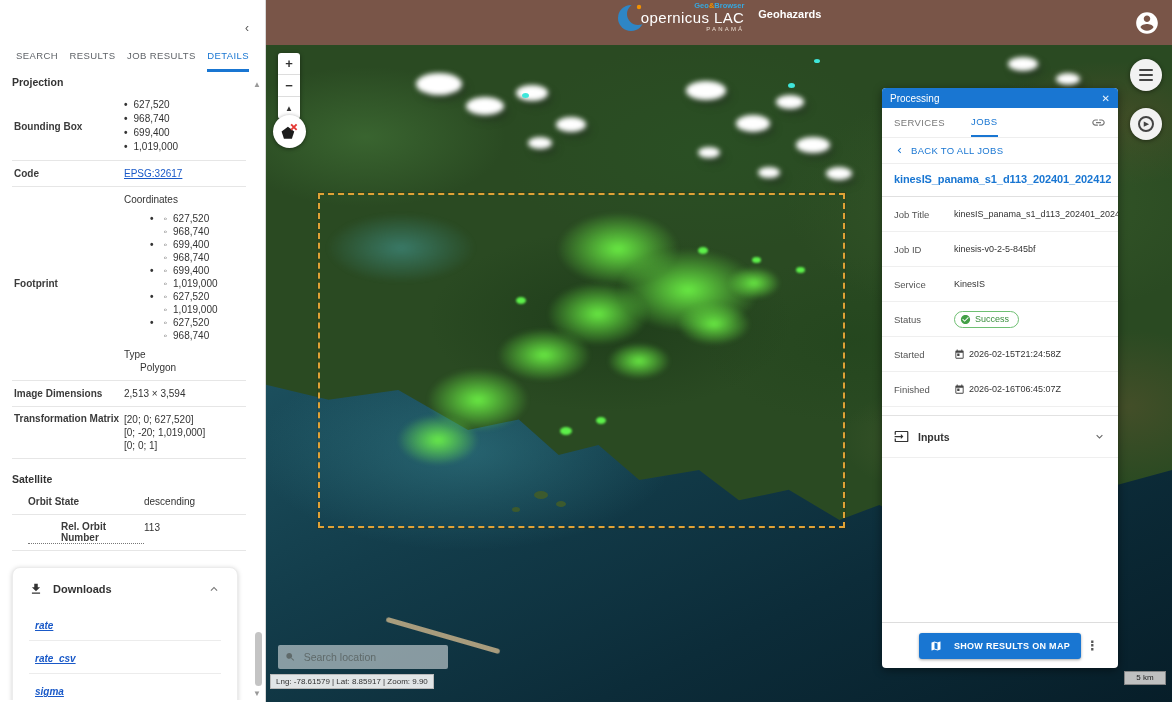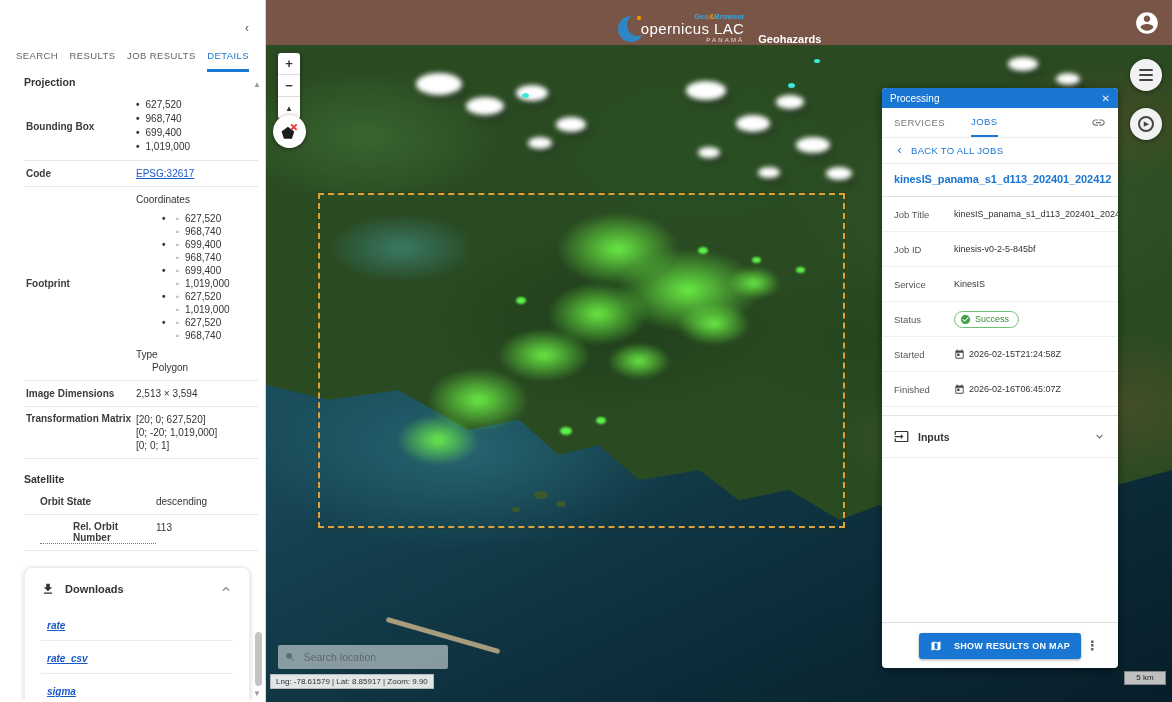--- a/index.html
+++ b/index.html
@@ -2,39 +2,39 @@
 <html><head>
 <meta charset="utf-8">
 <style>
   html,body{margin:0;padding:0;background:#fff;}
   *{box-sizing:border-box;}
   .stage{position:relative;width:1172px;height:702px;overflow:hidden;background:#fff;
          font-family:"Liberation Sans","DejaVu Sans",sans-serif;color:#3b3b3b;}
 
   
   .topbar{position:absolute;left:266px;right:0;top:0;height:45px;background:#795548;
-          display:flex;align-items:flex-end;justify-content:center;z-index:6;}
+          display:flex;align-items:flex-start;justify-content:center;z-index:6;}
   .logo{display:flex;align-items:center;}
   .logo-text{display:flex;flex-direction:column;margin-left:-6px;}
   .gb{font-size:7.5px;font-weight:700;align-self:flex-end;margin-bottom:0;line-height:8px;}
   .gb .g1{color:#35a8e0}.gb .g2{color:#f39200}.gb .g3{color:#35a8e0}
   .brand{color:#fff;font-size:15px;letter-spacing:.4px;line-height:16px;}
   .panama{font-size:6px;letter-spacing:2.2px;color:#e7d9cd;align-self:flex-end;line-height:7px;}
   .apptitle{margin-left:14px;color:#fff;font-weight:700;font-size:11px;padding-top:8px;}
   .account{position:absolute;right:12px;top:10px;width:26px;height:26px;cursor:pointer;}
 
   
   .sidebar{position:absolute;left:0;top:0;width:266px;height:702px;background:#fff;z-index:7;
            border-right:1px solid #d8d8d8;}
   .collapse{position:absolute;top:20px;right:10px;font-size:12px;color:#555;cursor:pointer;background:none;border:none;}
   .stabs{position:absolute;top:50px;left:0;right:0;height:22px;display:flex;justify-content:space-between;
          padding:0 16px;}
   .stab{font-size:9.5px;letter-spacing:.4px;color:#5f6368;padding-bottom:6px;cursor:pointer;white-space:nowrap;}
   .stab.active{color:#1976d2;border-bottom:3px solid #1976d2;}
-  .scontent{position:absolute;top:74px;left:12px;width:252px;bottom:2px;overflow:hidden;padding:0 6px 0 12px;}
+  .scontent{position:absolute;top:74px;left:0;width:252px;bottom:2px;overflow:hidden;padding:0 6px 0 12px;}
   .sheading{font-weight:700;font-size:10.5px;color:#333;margin:2px 0 4px;}
   .srow{display:flex;border-bottom:1px solid #e6e6e6;padding:6px 2px;}
   .slabel{width:110px;flex:none;font-weight:700;font-size:10px;color:#3b3b3b;display:flex;align-items:center;}
   .slabel.top{align-items:flex-start;}
   .sval{flex:1;font-size:10px;line-height:13px;color:#333;}
   .bullet-row{display:flex;gap:6px;line-height:14px;}
   .b1{font-weight:700;}
   .b2{color:#555;}
   .linkblue{color:#1959c8;text-decoration:underline;font-size:10px;cursor:pointer;}
   .fp-list{padding-left:26px;margin-top:6px;}

